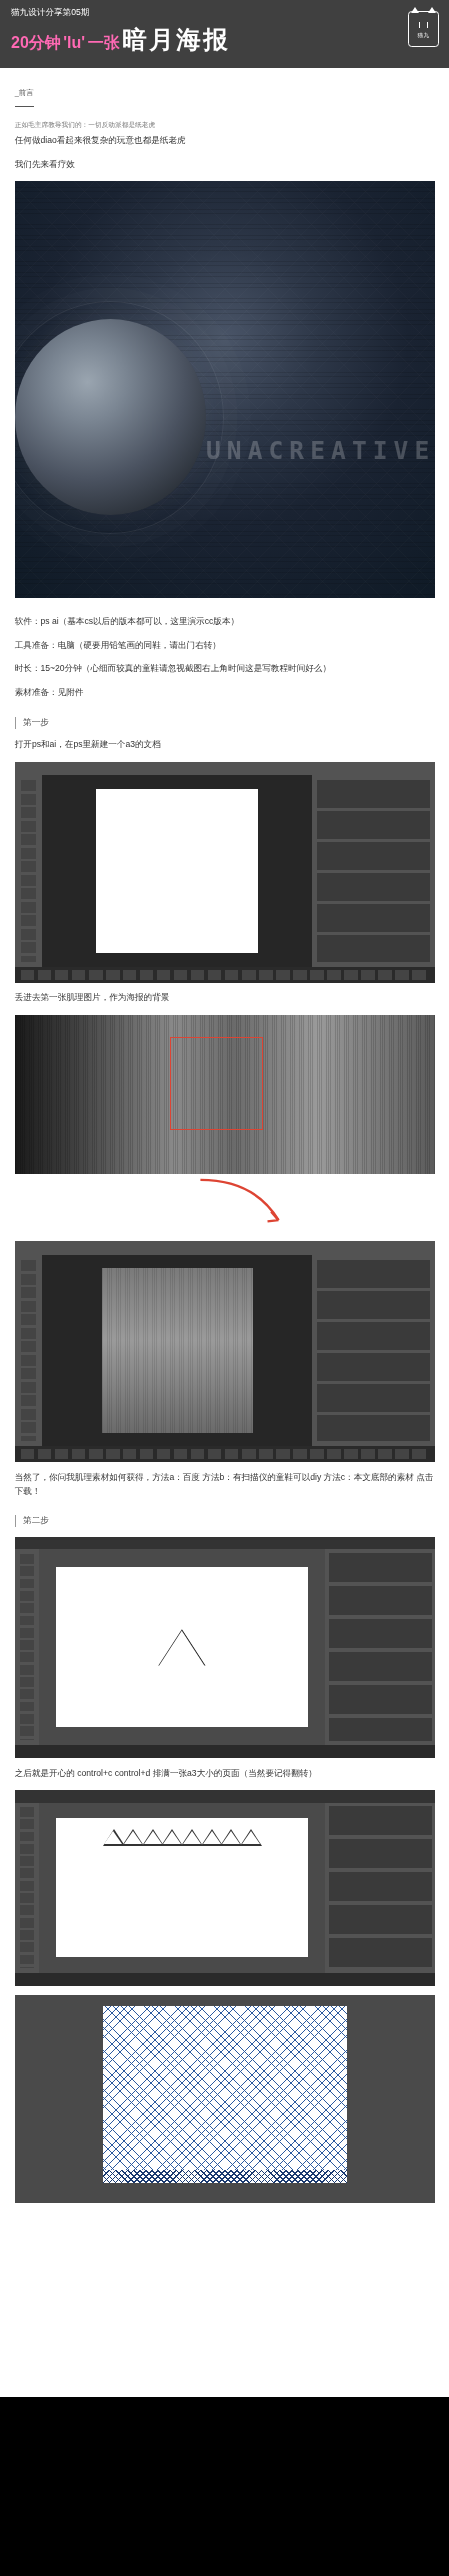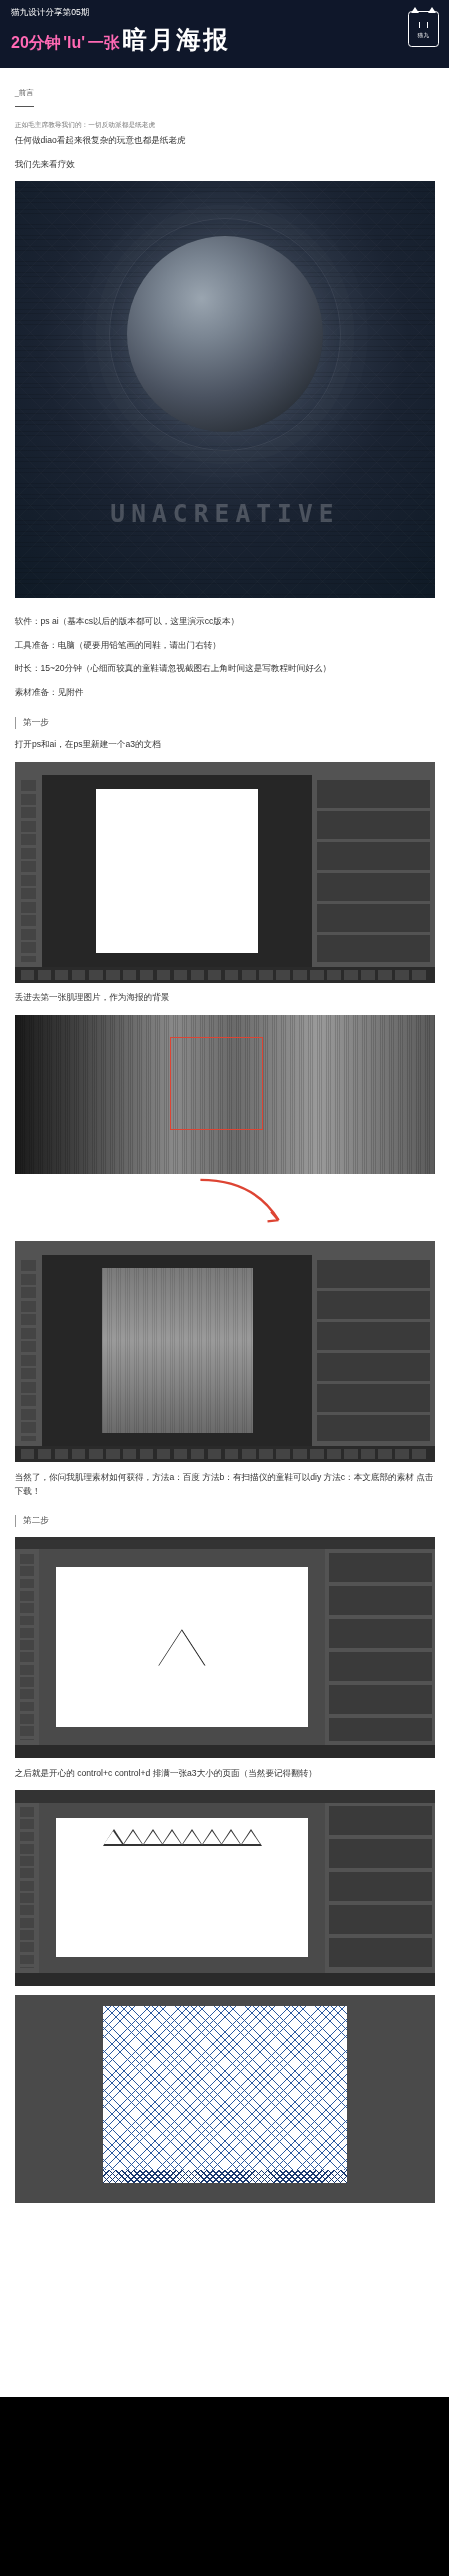--- a/index.html
+++ b/index.html
@@ -1,32 +1,32 @@
 <!DOCTYPE html>
 <html style="font-size:9.8px"><head>
 <meta charset="utf-8">
 <style>
 *{margin:0;padding:0;box-sizing:border-box}
 body{background:#000;font-family:"Microsoft YaHei","PingFang SC",sans-serif;color:#fff;width:450px}
-.header{background:#0f172a;padding:7.4px 11px 12.3px;position:relative;border-bottom:1.8px solid #fff}
+.header{background:#404040;padding:7.4px 11px 12.3px;position:relative;border-bottom:1.8px solid #fff}
 .issue{font-size:8.6px;color:#fff;margin-bottom:3.7px}
 .title-row{display:flex;align-items:baseline;gap:2.5px}
 .pink{color:#ff69b4;font-size:16px;font-weight:bold}
 .big-title{font-size:24.5px;font-weight:bold;letter-spacing:2.5px}
 .cat-logo{position:absolute;right:11px;top:11px;width:31px;height:36px;border:1.8px solid #fff;border-radius:3.7px;display:flex;flex-direction:column;align-items:center;justify-content:center}
 .cat-ears{position:absolute;top:-4.9px;display:flex;gap:8.6px}
 .ear{width:0;height:0;border-left:4.9px solid transparent;border-right:4.9px solid transparent;border-bottom:6.1px solid #fff}
 .cat-face{display:flex;gap:6.1px;margin-top:2.5px}
 .eye{width:1.8px;height:6.1px;background:#fff}
 .cat-nine{font-size:5.5px;letter-spacing:0.6px;margin-top:3.7px}
 .content{background:#fff;color:#333;padding:17px 14.7px;min-height:2328px}
 .section-label{font-size:7.4px;color:#555;border-bottom:0.6px solid #555;display:inline-block;padding-bottom:8px;margin-bottom:14px}
 .small-text{font-size:6.7px;color:#777;margin-bottom:3.7px}
 .body-text{font-size:8.6px;color:#333;margin-bottom:9.8px;line-height:1.6}
-.hero-poster{width:100%;height:417px;background:radial-gradient(circle at 50% 38%,#4a5568 0%,#2d3748 28%,#1a2332 55%,#0f1a26 100%);position:relative;overflow:hidden;display:flex;flex-direction:column;align-items:center;justify-content:flex-start;padding-top:55px;margin:9.8px 0 17px}
+.hero-poster{width:100%;height:417px;background:radial-gradient(circle at 50% 38%,#4a5568 0%,#2d3748 28%,#1a2332 55%,#0f1a26 100%);position:relative;overflow:hidden;display:flex;flex-direction:row;align-items:center;justify-content:flex-start;padding-top:55px;margin:9.8px 0 17px}
 .hero-poster::before{content:"";position:absolute;inset:0;background:repeating-linear-gradient(45deg,transparent 0 14.7px,rgba(255,255,255,.015) 14.7px 15.3px),repeating-linear-gradient(-45deg,transparent 0 14.7px,rgba(255,255,255,.015) 14.7px 15.3px),repeating-linear-gradient(0deg,transparent 0 3.1px,rgba(0,0,0,.12) 3.1px 3.7px)}
 .moon{width:196px;height:196px;border-radius:50%;background:radial-gradient(circle at 38% 32%,#9aa5b0 0%,#7a8592 22%,#4a5260 55%,#2a3038 80%,#151a20 100%);position:relative;box-shadow:0 0 37px rgba(255,255,255,.08)}
 .moon::after{content:"";position:absolute;inset:-18.4px;border-radius:50%;border:0.6px solid rgba(255,255,255,.08);box-shadow:0 0 0 13.5px rgba(255,255,255,.015),0 0 0 27px rgba(255,255,255,.012)}
 .poster-text{font-size:24.5px;letter-spacing:6.1px;color:rgba(255,255,255,.22);font-weight:bold;margin-top:67px;font-family:monospace;position:relative;z-index:1}
 .vline{border-left:0.6px solid #999;padding-left:7.4px;font-size:8.6px;margin:17px 0 9.8px;color:#444}
 .ps-screenshot{width:100%;background:#323232;position:relative;overflow:hidden;margin:8.6px 0}
 .ps-topbar{height:13.5px;background:#535353}
 .ps-left{position:absolute;left:0;top:13.5px;bottom:16px;width:27.6px;background:#535353}
 .ps-left::before{content:"";position:absolute;left:6.1px;top:4.9px;right:6.1px;bottom:4.9px;background:repeating-linear-gradient(180deg,#444 0 11px,#535353 11px 13.5px)}
 .ps-right{position:absolute;right:0;top:13.5px;bottom:16px;width:123px;background:#535353}

